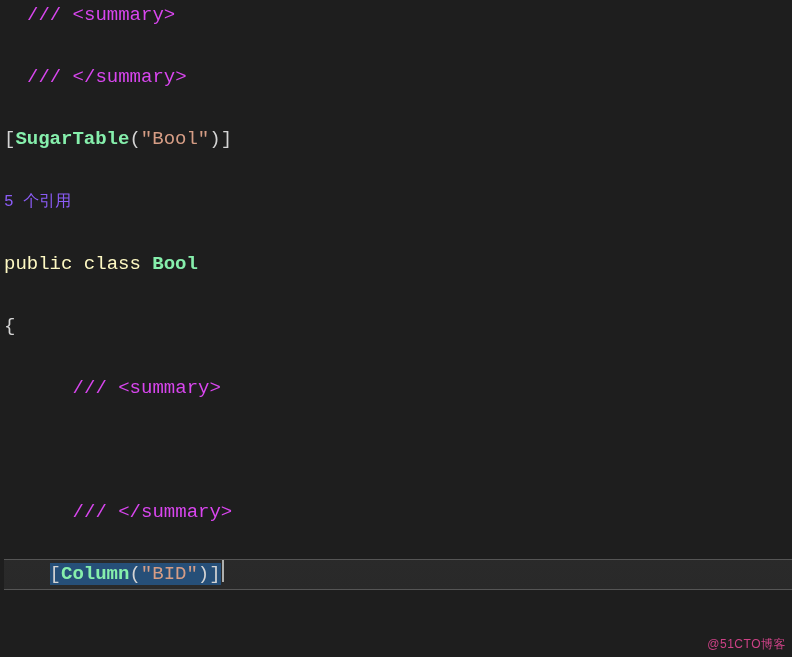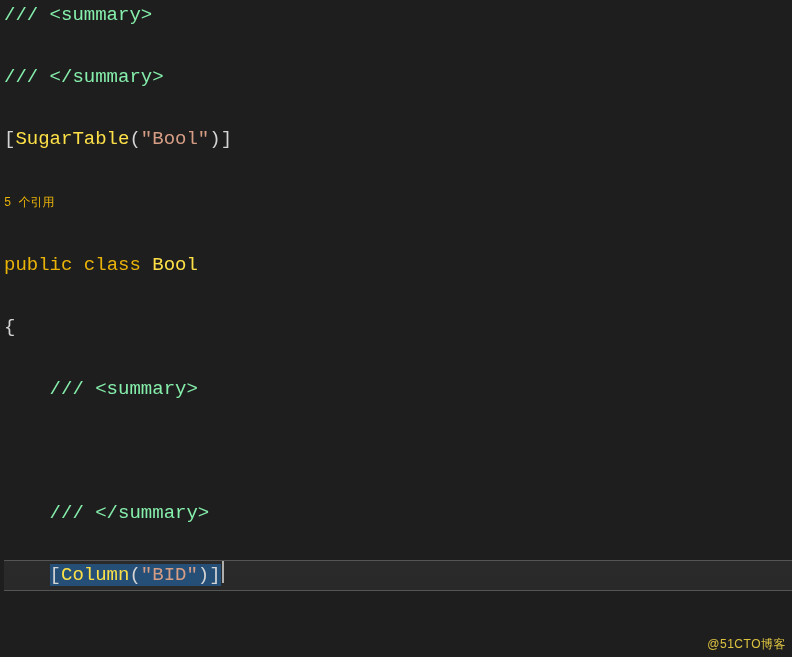--- a/index.html
+++ b/index.html
@@ -28,34 +28,34 @@
   .cursor {
     display: inline-block;
     width: 0;
     height: 22px;
     border-left: 2px solid #aeafad;
     vertical-align: -3px;
     margin-left: 1px;
   }
 
   
-  .comment   { color: #86efac; }   
-  .keyword   { color: #eab308; }   
-  .type      { color: #fde047; }   
+  .comment   { color: #d946ef; margin-left: 23px; }   
+  .keyword   { color: #fef9c3; }   
+  .type      { color: #86efac; font-weight: bold; }   
   .string    { color: #d69d85; }   
   .punct     { color: #d4d4d4; }
   .brace     { color: #d4d4d4; }
-  .reflabel  { color: #eab308; font-size: 12px; }
+  .reflabel  { color: #8b5cf6; font-size: 16px; }
   .selected-bg { background: #264f78; }
 
   .watermark {
     position: absolute;
     right: 6px;
     bottom: 4px;
-    color: #fde047;
+    color: #ec4899;
     font-family: Arial, sans-serif;
     font-size: 12px;
     letter-spacing: 0.5px;
     opacity: 0.85;
   }
 </style>
 </head>
 <body>
 
 <pre class="code"><span class="line"><span class="comment"><span>/// </span><span>&lt;summary&gt;</span></span></span>

